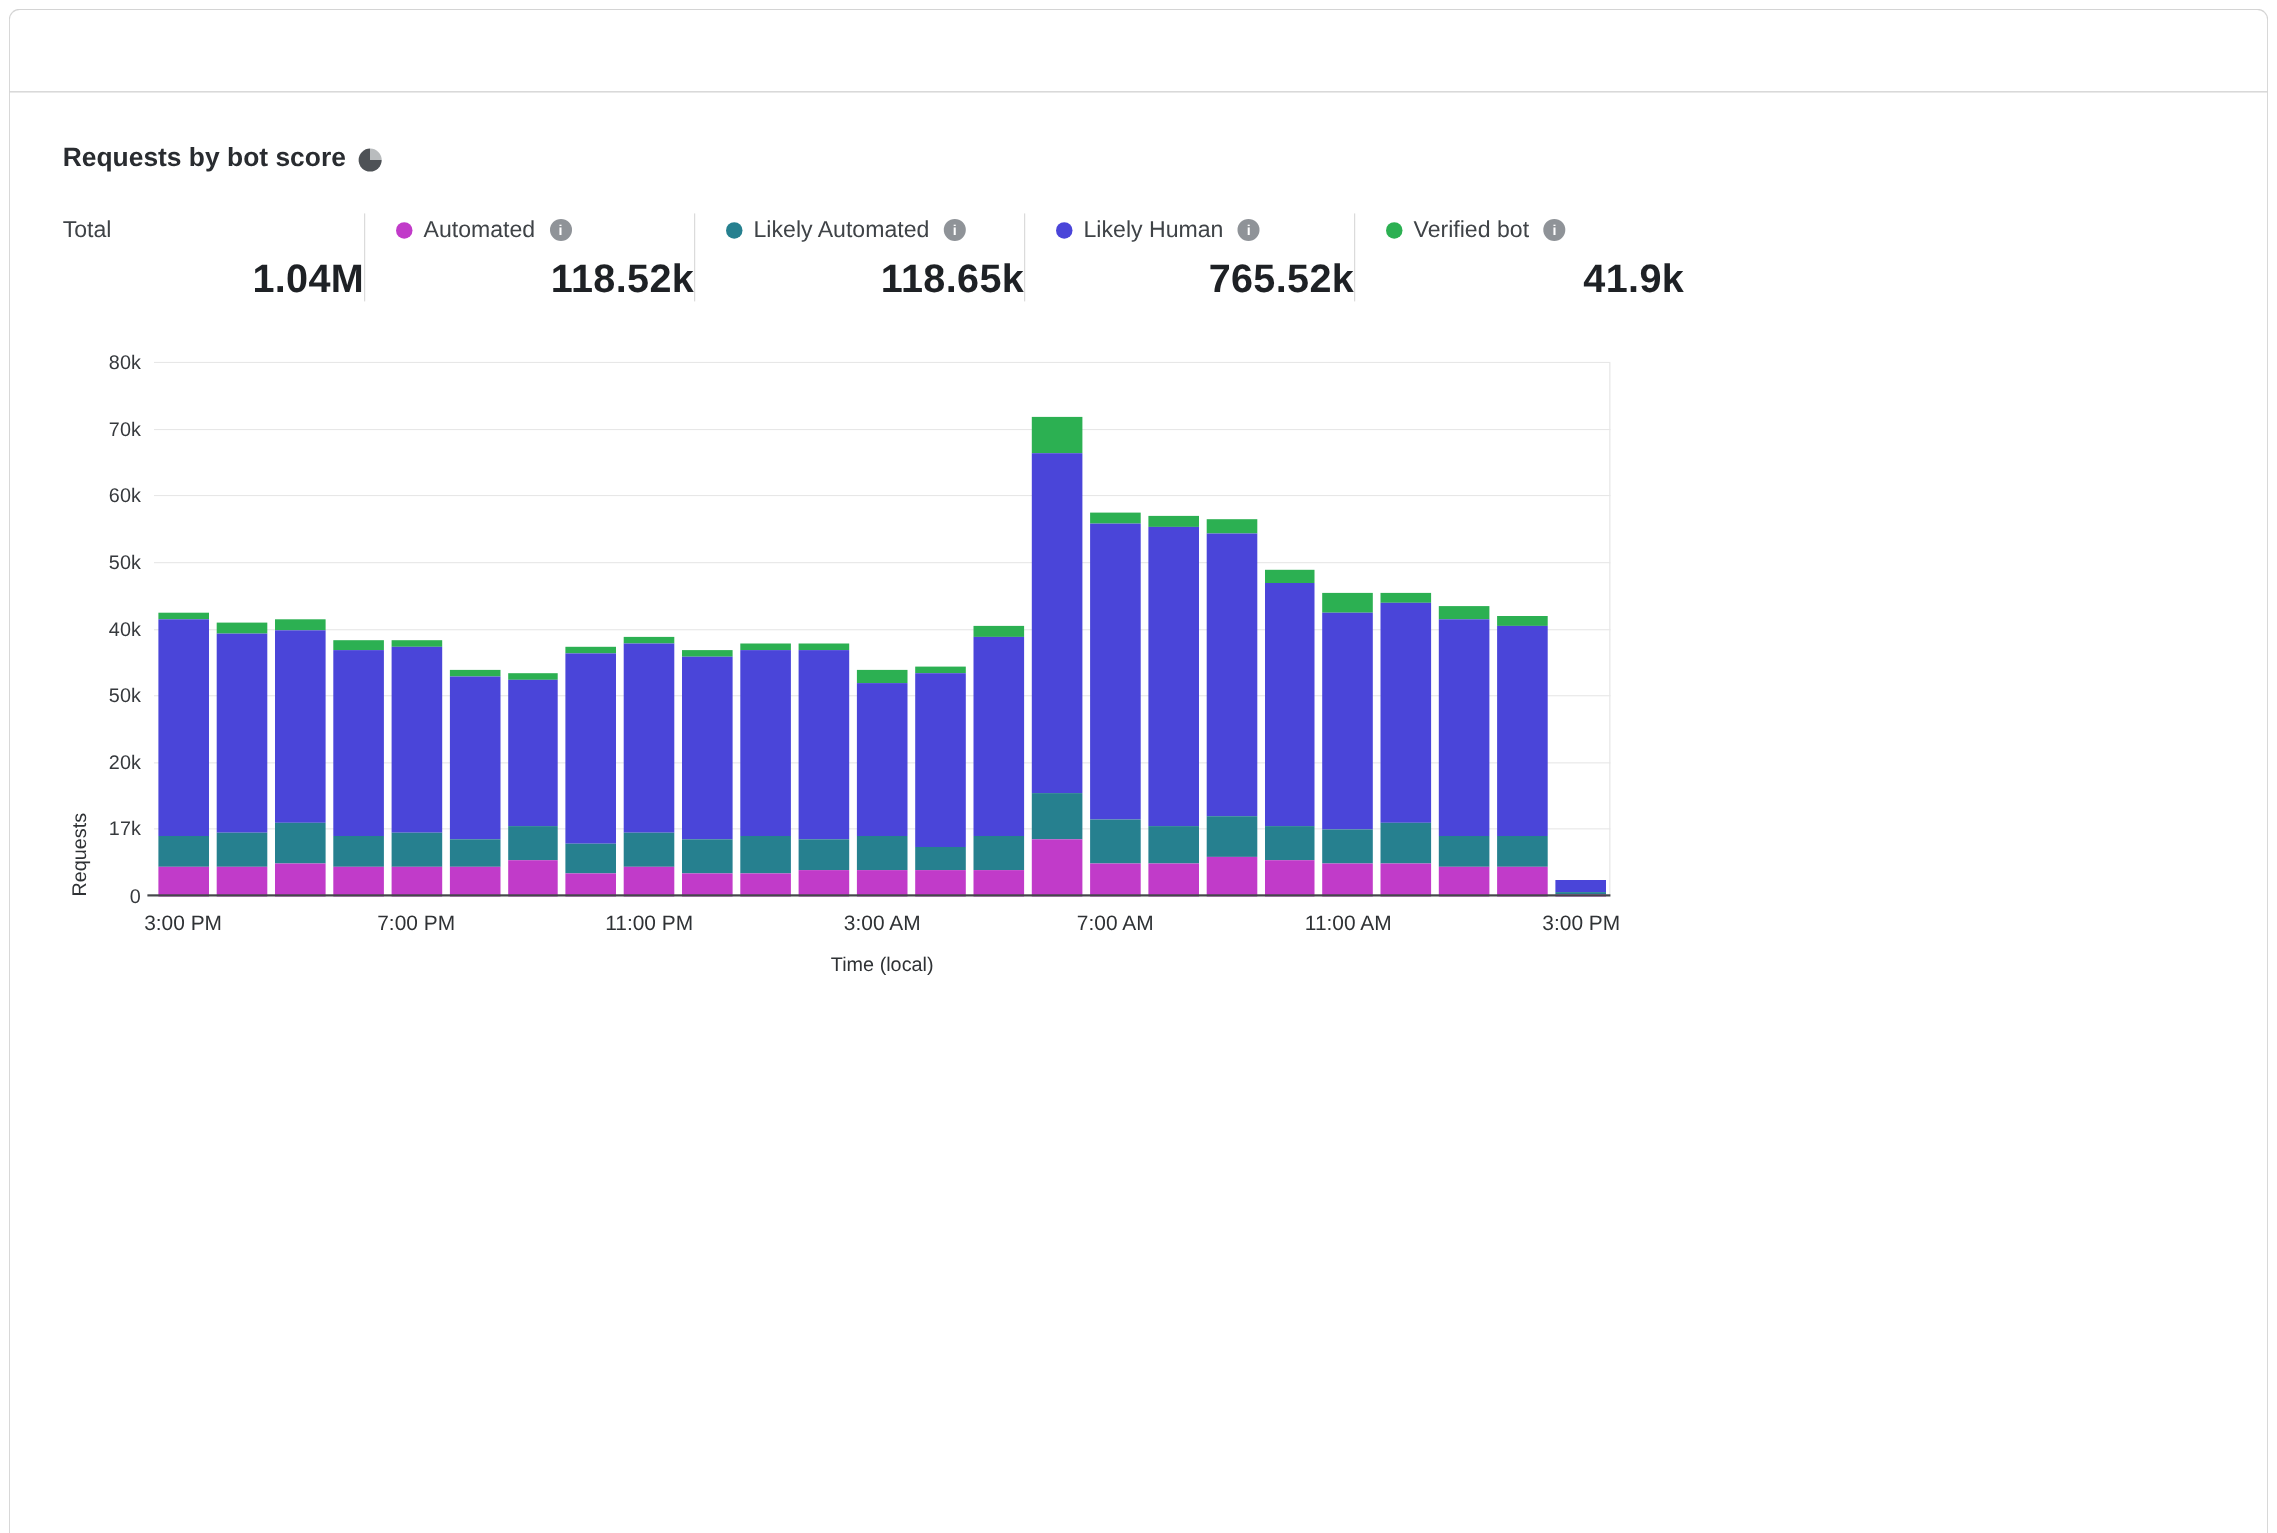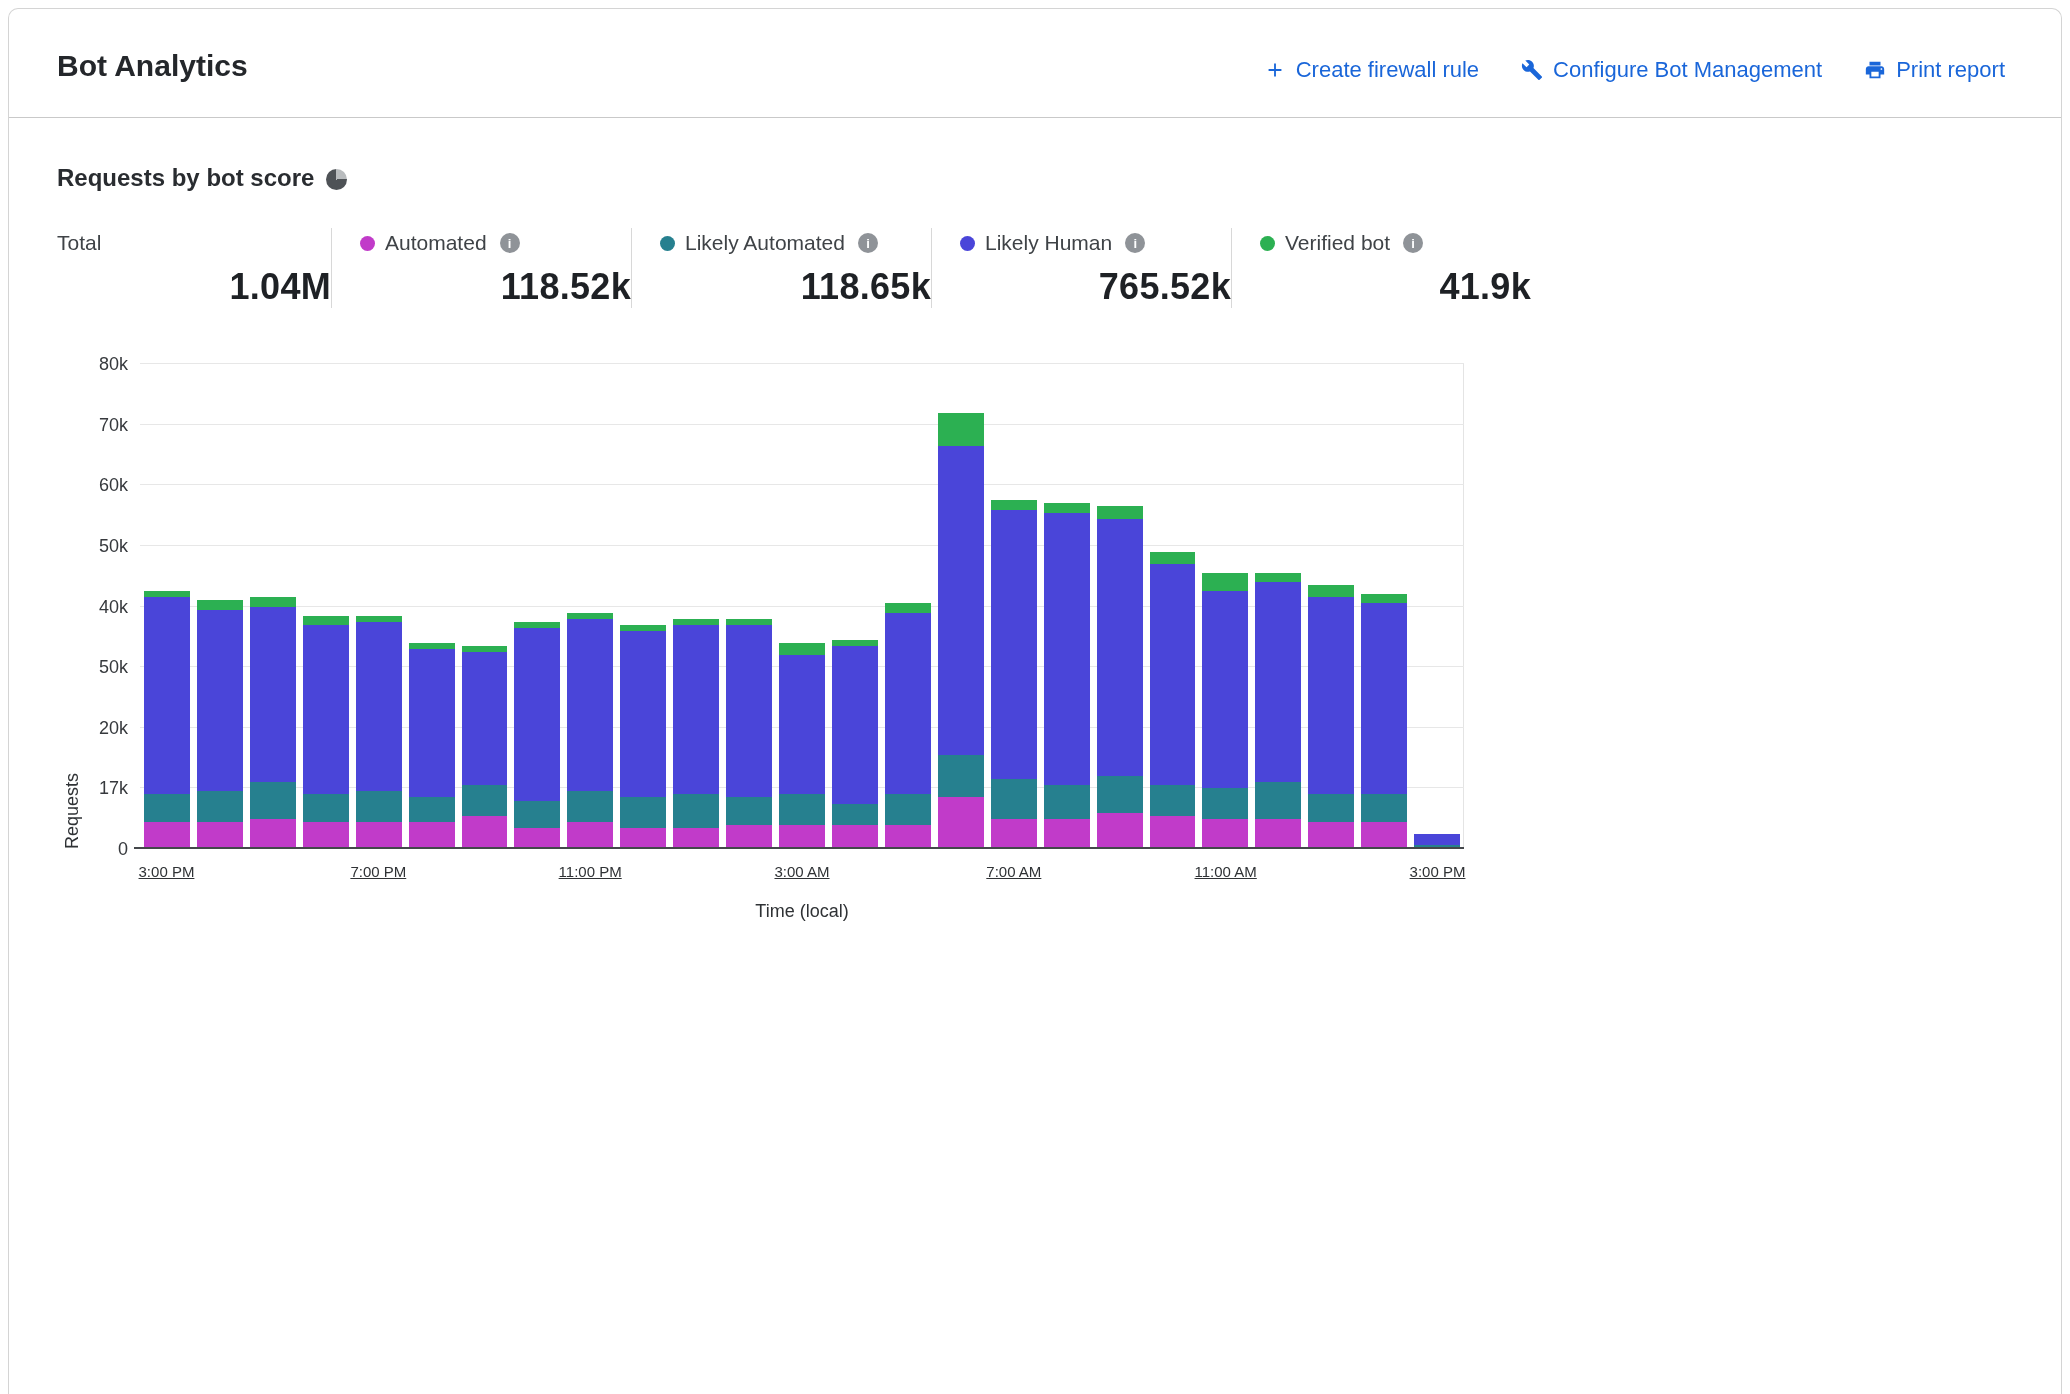--- a/index.html
+++ b/index.html
@@ -70,52 +70,29 @@
   .y-tick-label { position: absolute; right: calc(100% + 12px); transform: translateY(50%); font-size: 18px; color: #36393d; white-space: nowrap; }
   .y-axis-title {
     position: absolute; left: -78px; top: 0; bottom: 0;
     display: flex; align-items: center;
     writing-mode: vertical-rl; transform: rotate(180deg);
     font-size: 18px; color: #2f3235;
   }
   .bars { position: absolute; left: 0; right: 0; top: 0; bottom: 0; display: flex; align-items: flex-end; gap: 7px; padding: 0 4px; z-index: 1; }
   .bar { flex: 1; height: 100%; display: flex; flex-direction: column-reverse; justify-content: flex-start; }
   .seg { width: 100%; flex: none; }
-  .x-tick-label { position: absolute; top: calc(100% + 14px); transform: translateX(-50%); font-size: 15px; color: #2f3235; white-space: nowrap; text-decoration: underline; }
+  .x-tick-label { position: absolute; top: calc(100% + 14px); transform: translateX(-50%); font-size: 19px; color: #2f3235; white-space: nowrap; }
   .x-axis-title { position: absolute; top: calc(100% + 52px); left: 50%; transform: translateX(-50%); font-size: 18px; color: #2f3235; }
 </style>
 </head>
 <body>
 
 <div class="card">
 
   <div class="card-header">
-    <div class="header-row">
-      <h1 class="page-title">Bot Analytics</h1>
-      <div class="header-actions">
-        <a class="action-link">
-          <svg viewBox="0 0 24 24">
-              <path d="M19 13h-6v6h-2v-6H5v-2h6V5h2v6h6v2z"></path>
-            </svg>
-          <span>Create firewall rule</span>
-        </a>
-        <a class="action-link">
-          <svg viewBox="0 0 24 24">
-              <path d="M22.7 19l-9.1-9.1c.9-2.3.4-5-1.5-6.9-2-2-5-2.4-7.4-1.3L9 6 6 9 1.6 4.7C.4 7.1.9 10.1 2.9 12.1c1.9 1.9 4.6 2.4 6.9 1.5l9.1 9.1c.4.4 1 .4 1.4 0l2.3-2.3c.5-.4.5-1.1.1-1.4z"></path>
-            </svg>
-          <span>Configure Bot Management</span>
-        </a>
-        <a class="action-link">
-          <svg viewBox="0 0 24 24">
-              <path d="M19 8H5c-1.66 0-3 1.34-3 3v6h4v4h12v-4h4v-6c0-1.66-1.34-3-3-3zm-3 11H8v-5h8v5zm3-7c-.55 0-1-.45-1-1s.45-1 1-1 1 .45 1 1-.45 1-1 1zm-1-9H6v4h12V3z"></path>
-            </svg>
-          <span>Print report</span>
-        </a>
-      </div>
-    </div>
   </div>
 
   <div class="card-body">
     <div class="section-title-row">
       <h2 class="section-title">Requests by bot score</h2>
       <span class="pie-icon"></span>
     </div>
 
     <div class="stats-row">
       <div class="stat stat-total-col">

